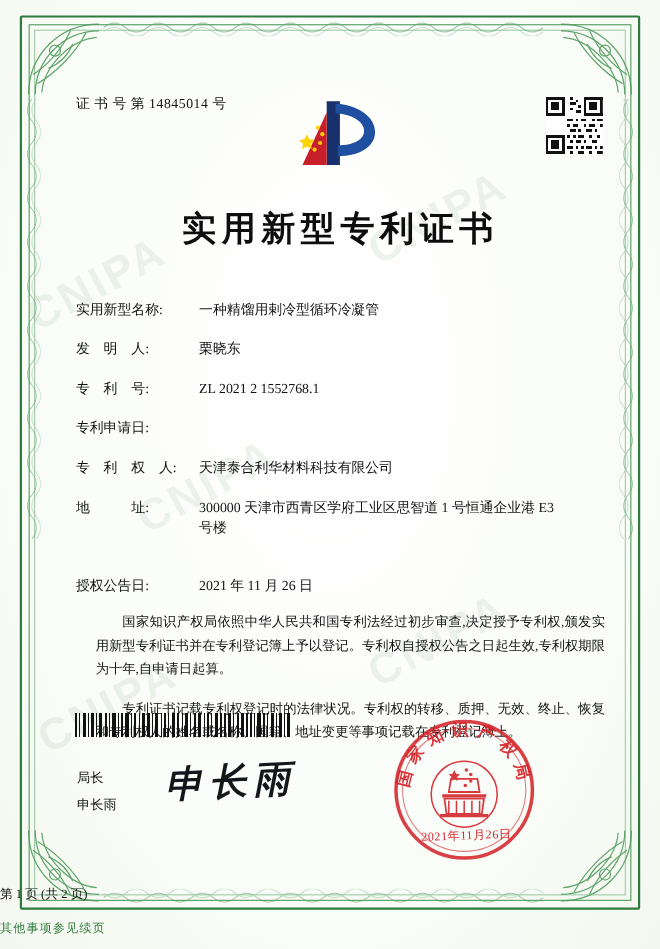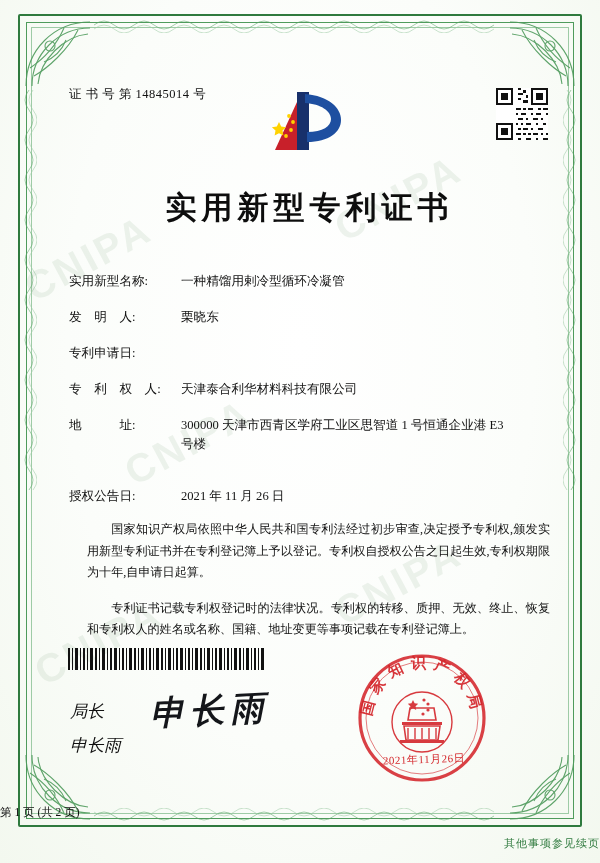--- a/index.html
+++ b/index.html
@@ -185,24 +185,23 @@
     top: 648px;
     width: 196px;
     height: 22px;
   }
 
   
   .sig-block {
     position: absolute;
     left: 70px;
     top: 695px;
-    font-size: 17px;
+    font-size: 12px;
     line-height: 2.0;
     color: #111;
-    font-style: italic;
   }
   .sig-hand {
     position: absolute;
     left: 150px;
     top: 688px;
     font-family: "DejaVu Serif", serif;
     font-size: 34px;
     font-style: italic;
     font-weight: 700;
     letter-spacing: 6px;
@@ -238,21 +237,21 @@
     text-align: left;
     font-size: 11.5px;
     color: #111;
   }
 
   .footer-note {
     position: absolute;
     left: 0;
     right: 0;
     top: 836px;
-    text-align: right;
+    text-align: left;
     font-size: 11px;
     color: #2f7a3e;
     letter-spacing: 1px;
   }
 </style>
 </head>
 <body>
 
 <div class="page">
 
@@ -412,20 +411,24 @@
       <div class="field-row">
         <div class="f-label">实用新型名称:</div>
         <div class="f-value">一种精馏用剌冷型循环冷凝管</div>
       </div>
 
       <div class="field-row">
         <div class="f-label">发　明　人:</div>
         <div class="f-value">栗晓东</div>
       </div>
 
+      <div class="field-row">
+        <div class="f-label">专　利　号:</div>
+        <div class="f-value">ZL 2021 2 1552768.1</div>
+      </div>
 
       <div class="field-row">
         <div class="f-label">专利申请日:</div>
       </div>
 
       <div class="field-row">
         <div class="f-label">专　利　权　人:</div>
         <div class="f-value">天津泰合利华材料科技有限公司</div>
       </div>
 

